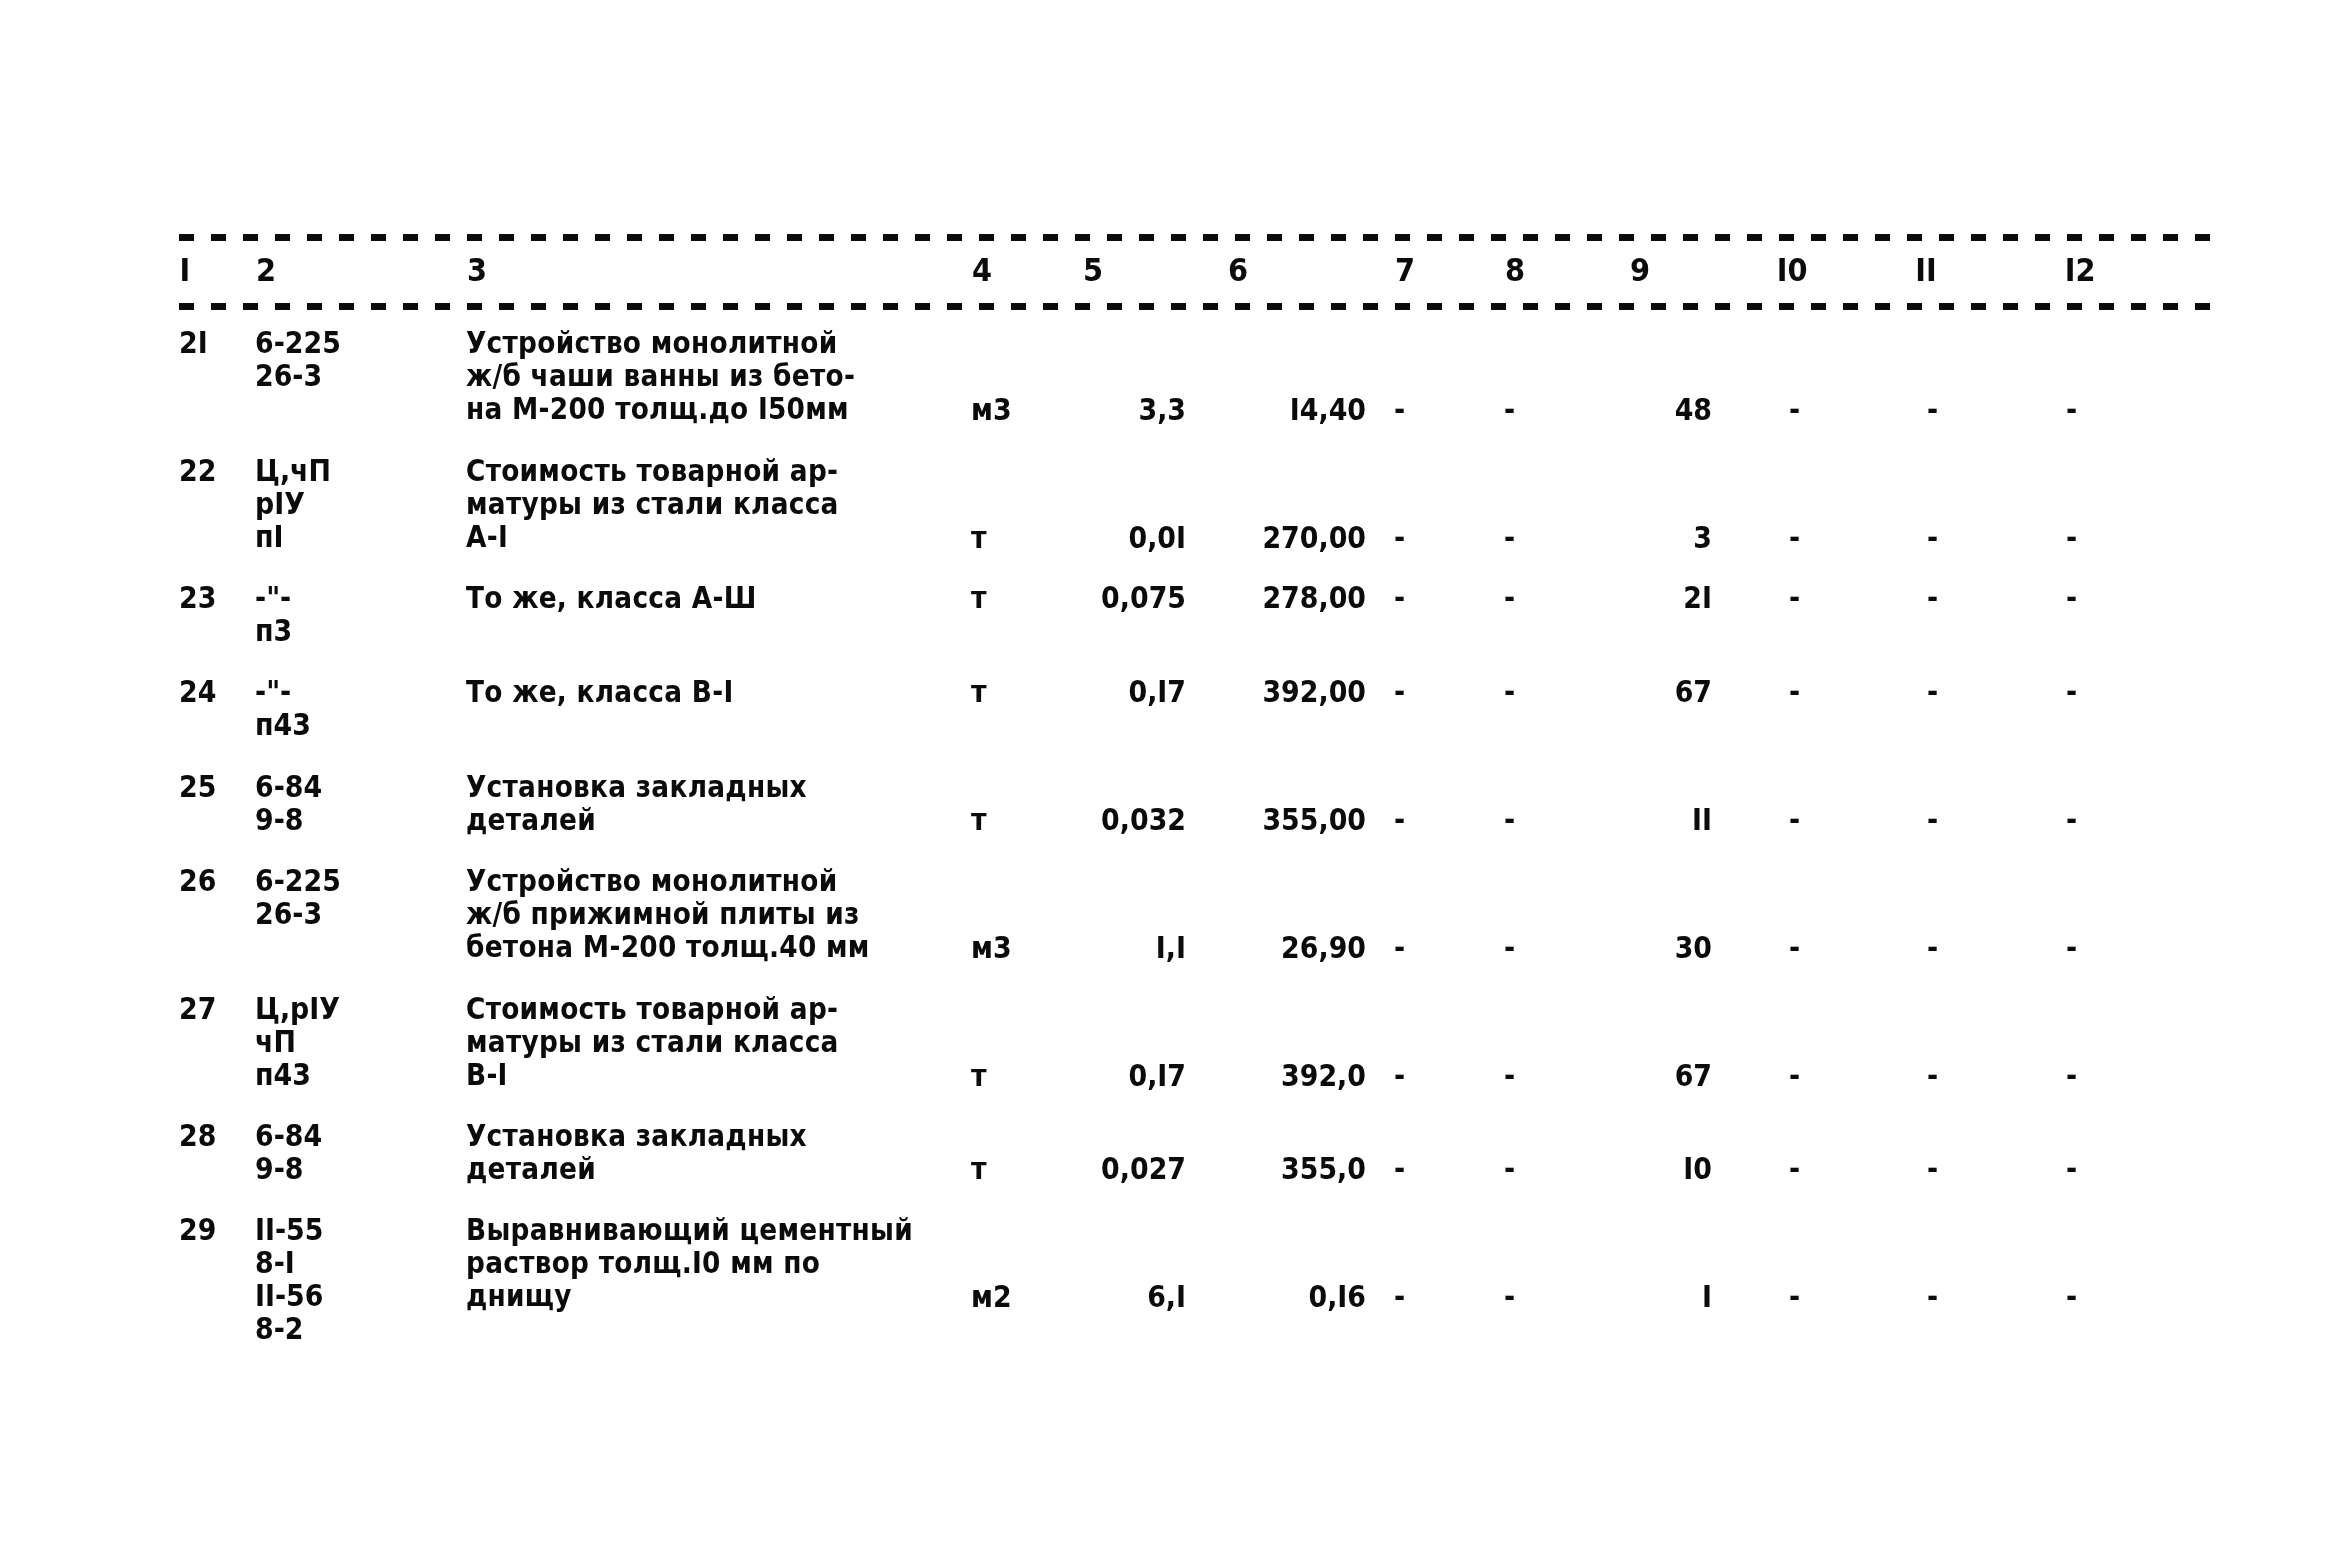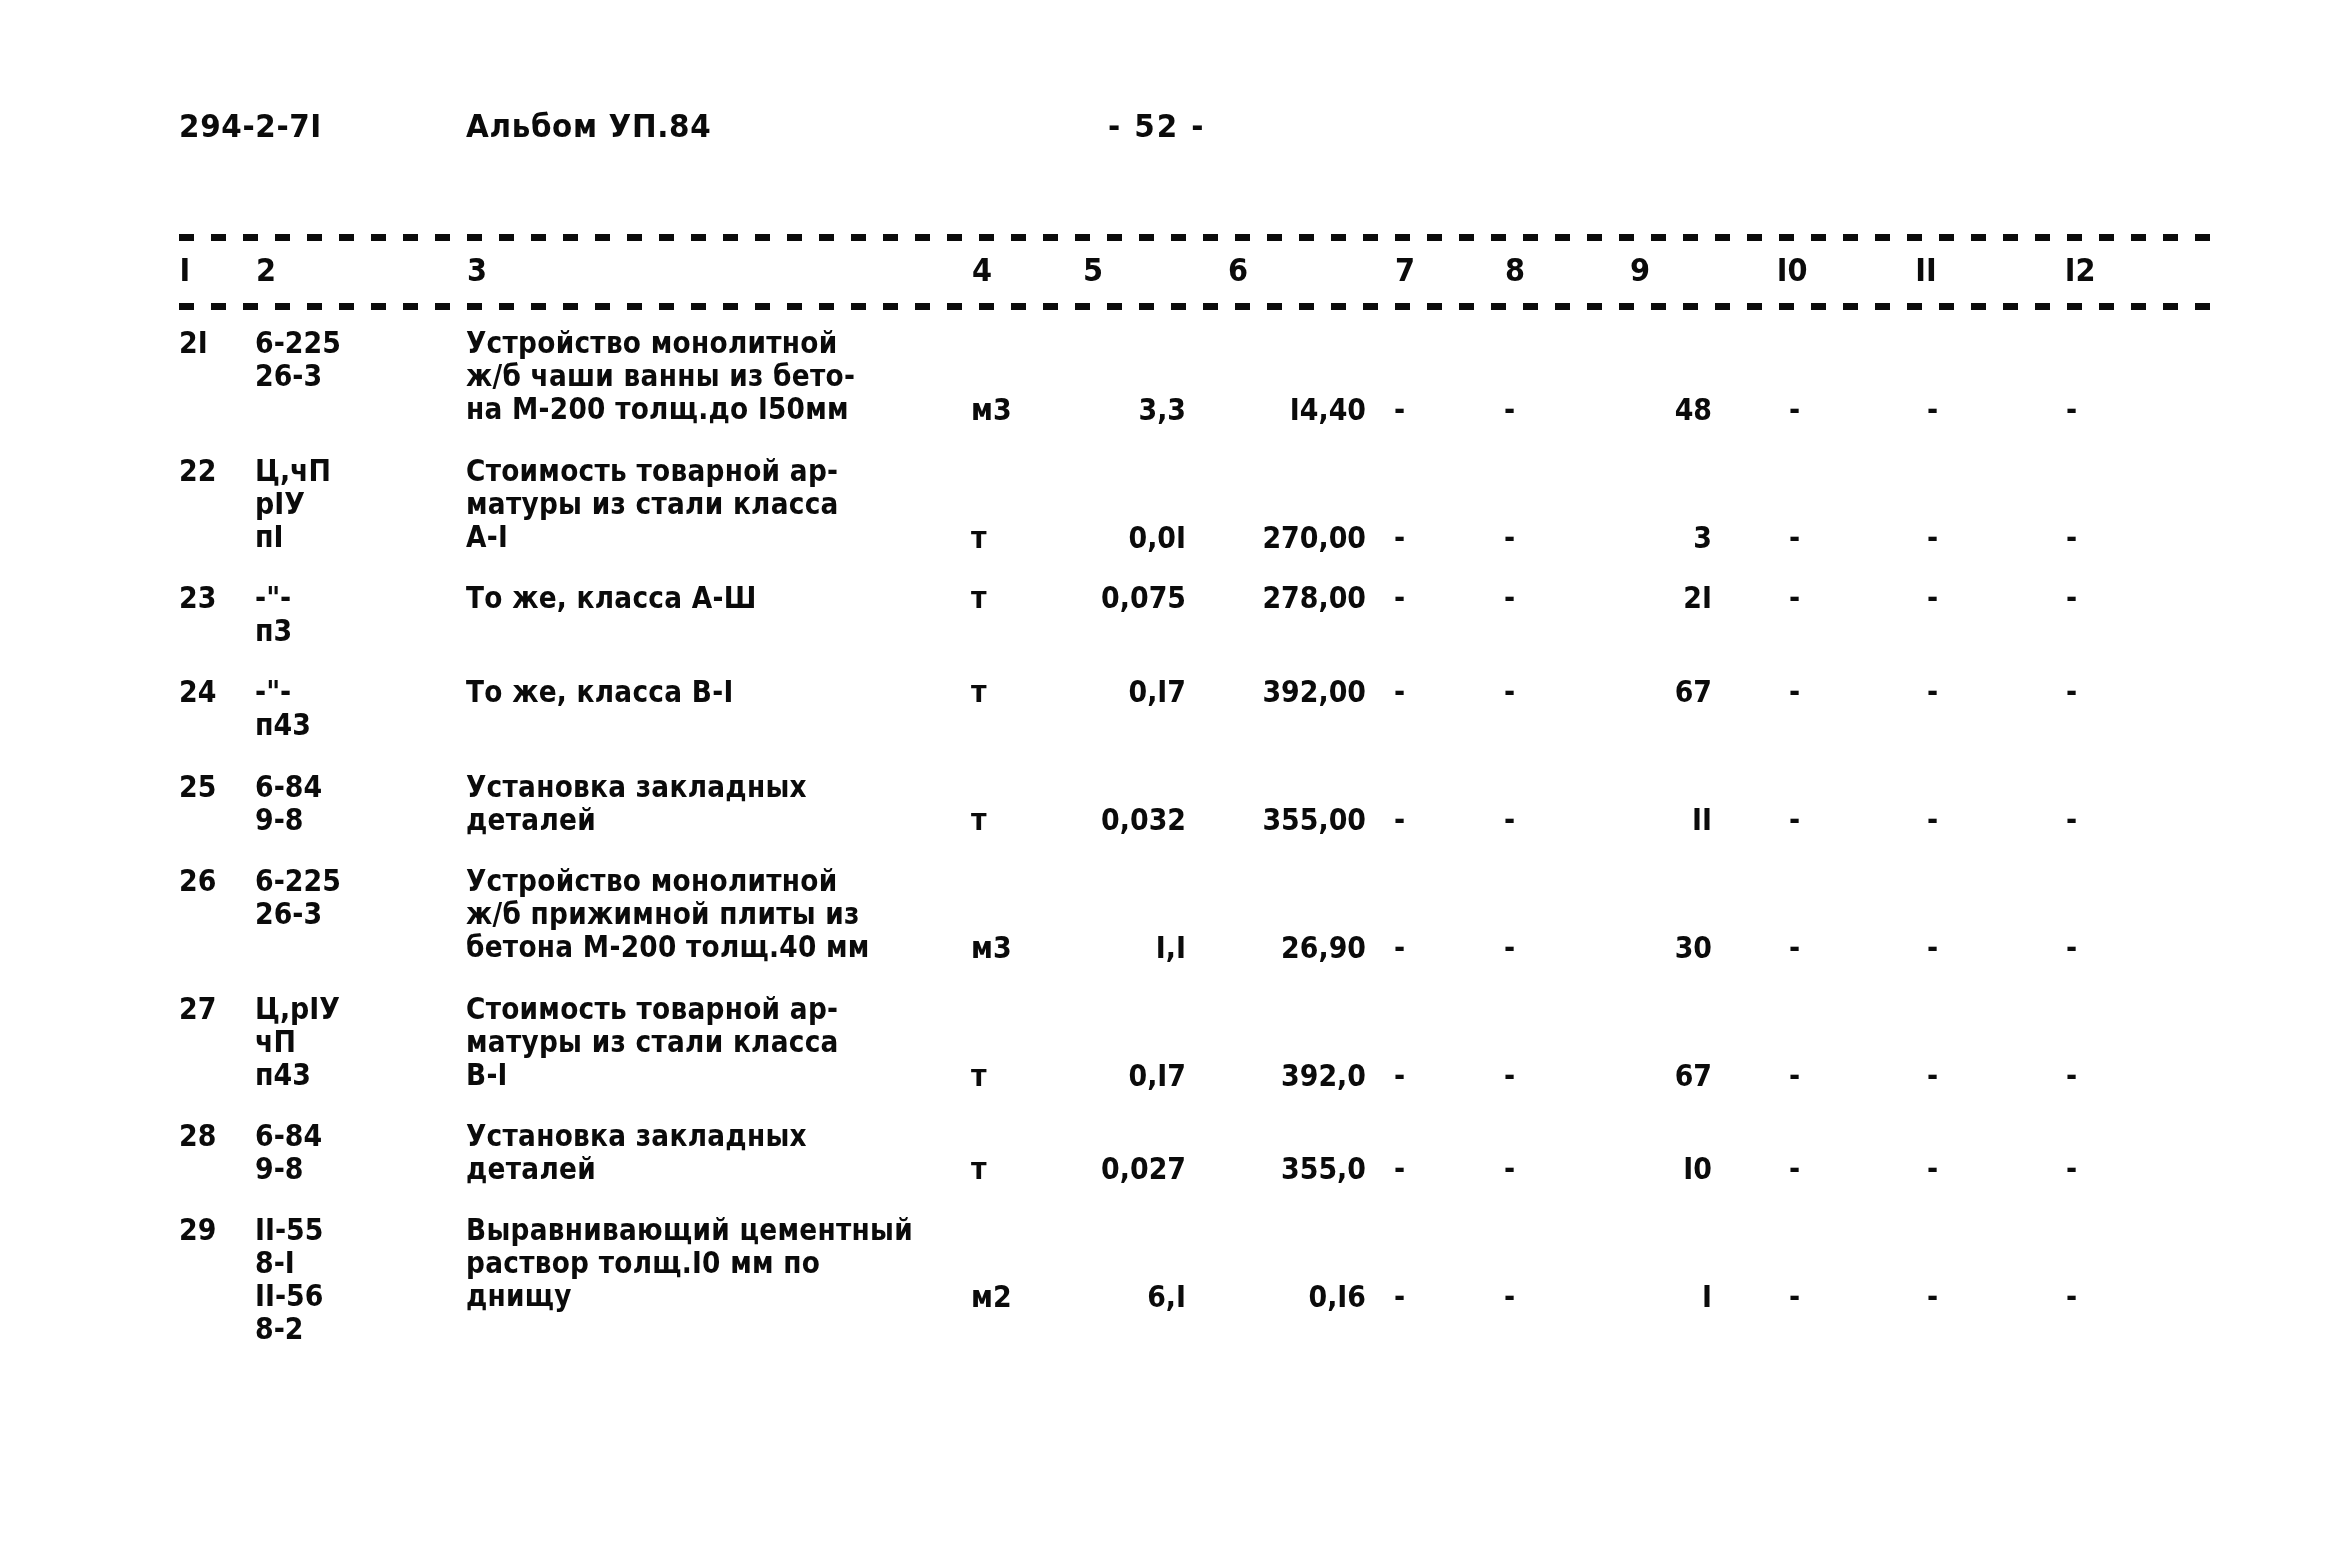--- a/index.html
+++ b/index.html
@@ -115,25 +115,20 @@
   .col9  { left: 1629px; width: 83px; }
   .col10 { left: 1789px; width: 62px;  }
   .col11 { left: 1927px; width: 62px;  }
   .col12 { left: 2066px; width: 62px;  }
 </style>
 </head>
 <body>
 
 <div id="page">
 
-  <div class="header-line">
-    <div class="hdr-text" id="doc-code">294-2-7I</div>
-    <div class="hdr-text" id="album-name">Альбом УП.84</div>
-    <div class="hdr-text" id="page-num">- 52 -</div>
-  </div>
 
   <div class="dash-rule" id="rule-top"></div>
   <div id="colnum-row">
       <div class="colnum" style="left: 179px;">I</div>
       <div class="colnum" style="left: 255px;">2</div>
       <div class="colnum" style="left: 466px;">3</div>
       <div class="colnum" style="left: 971px;">4</div>
       <div class="colnum" style="left: 1082px;">5</div>
       <div class="colnum" style="left: 1227px;">6</div>
       <div class="colnum" style="left: 1394px;">7</div>

